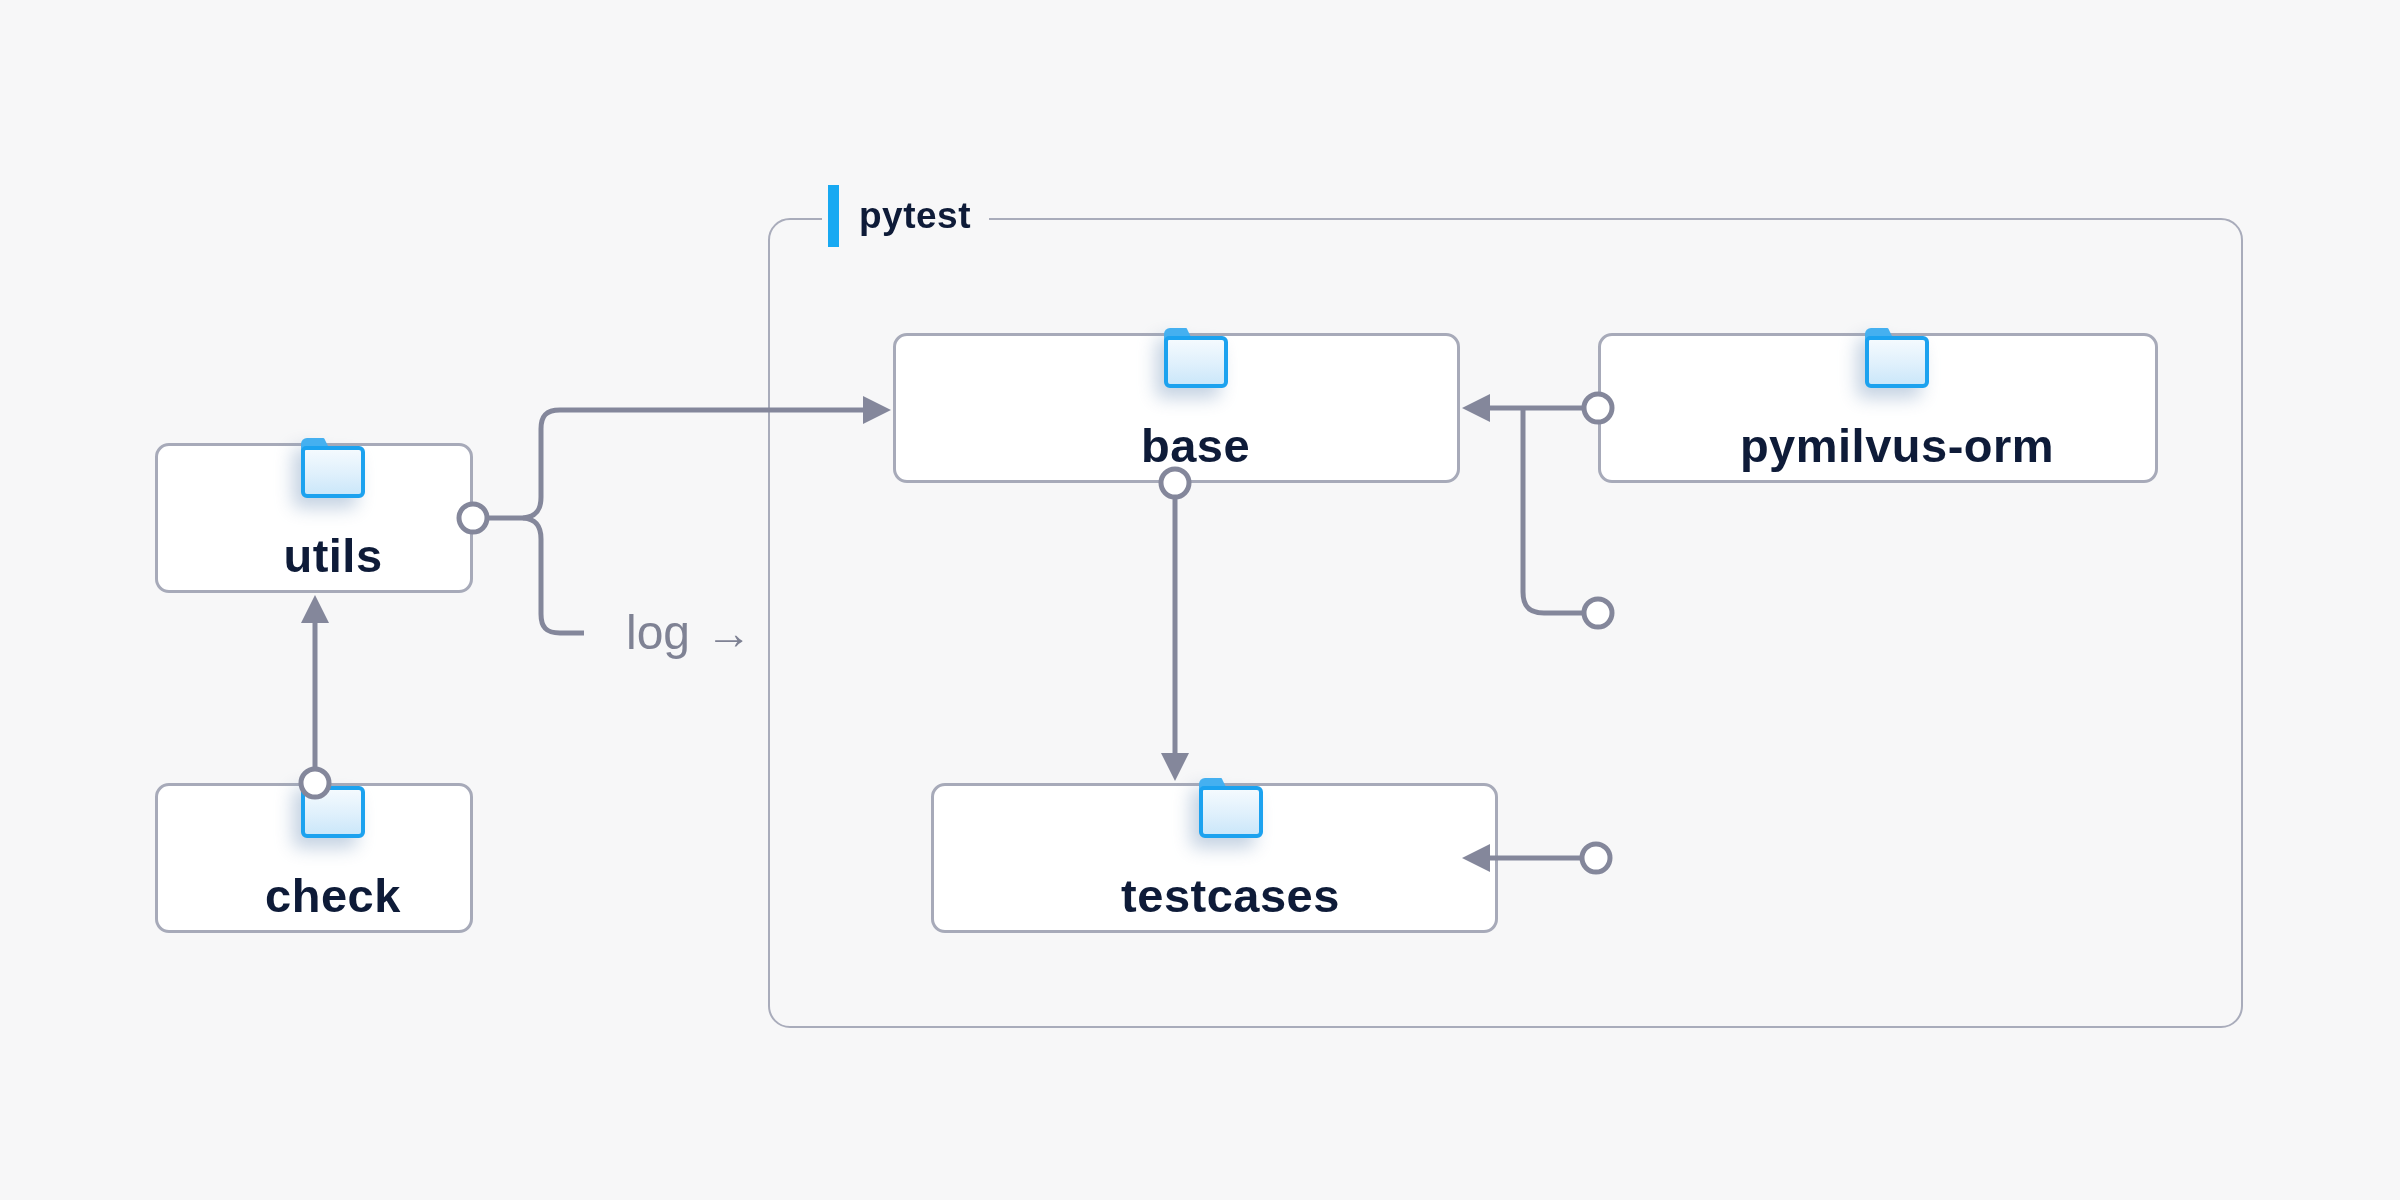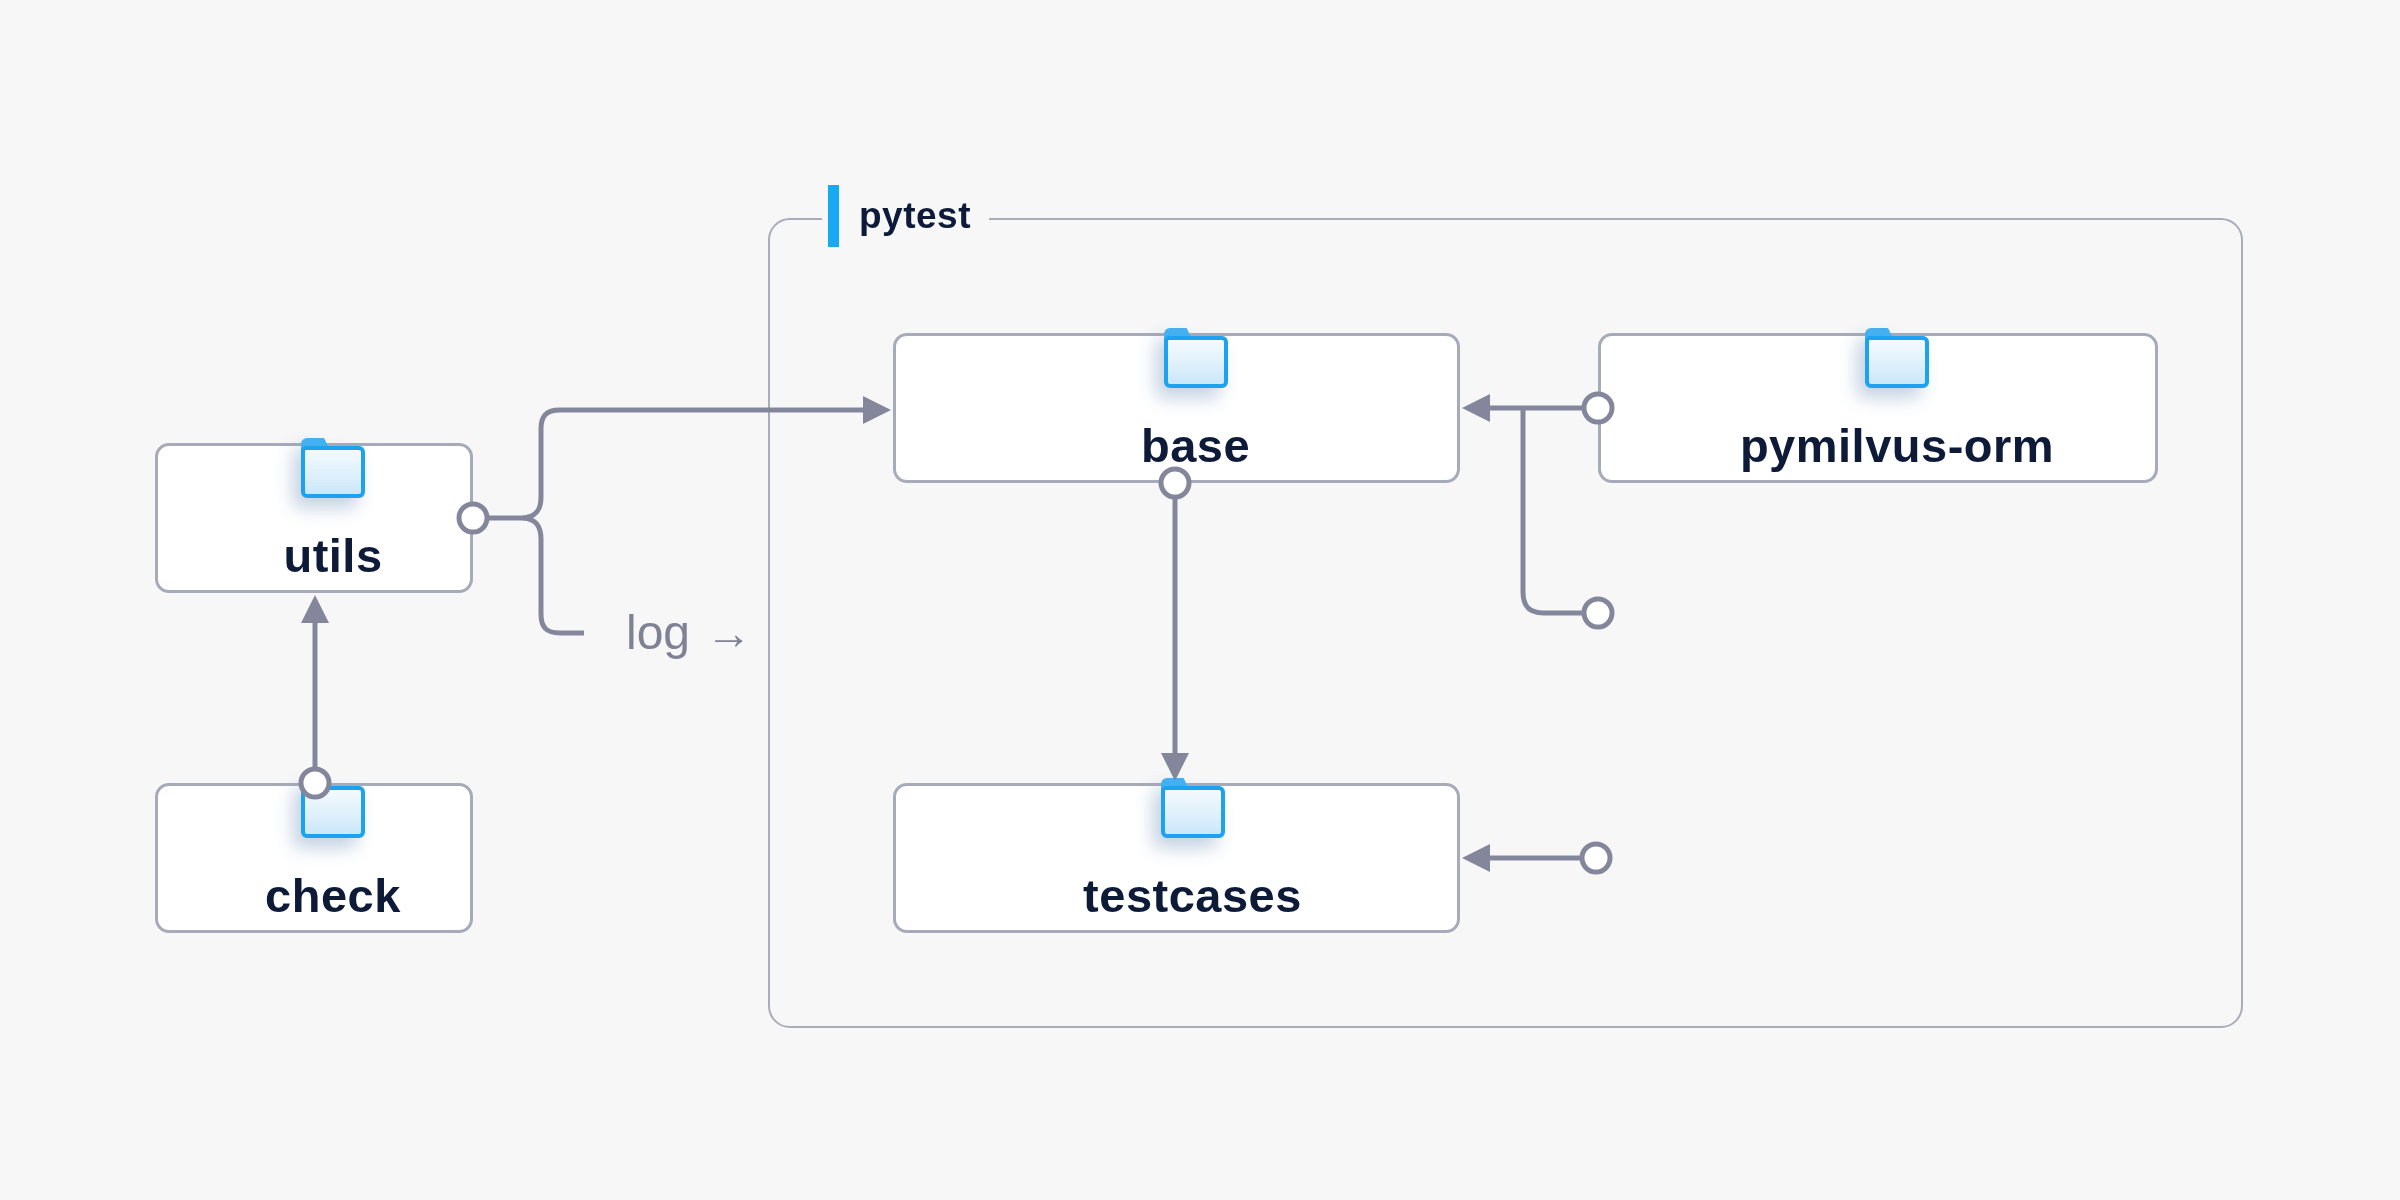--- a/index.html
+++ b/index.html
@@ -106,21 +106,21 @@
 
   <div class="node" style="left:1598px;top:333px;width:560px;">
     <span class="folder">
         <span class="tab"></span>
         <span class="body"></span>
       </span>
     <span class="label">pymilvus-orm</span>
   </div>
 
 
-  <div class="node" style="left:893px;top:783px;width:567px;padding-left:32px;">
+  <div class="node" style="left:931px;top:783px;width:567px;padding-left:32px;">
     <span class="folder">
         <span class="tab"></span>
         <span class="body"></span>
       </span>
     <span class="label">testcases</span>
   </div>
 
 
   <div class="edge-label">
     <span>log</span>

